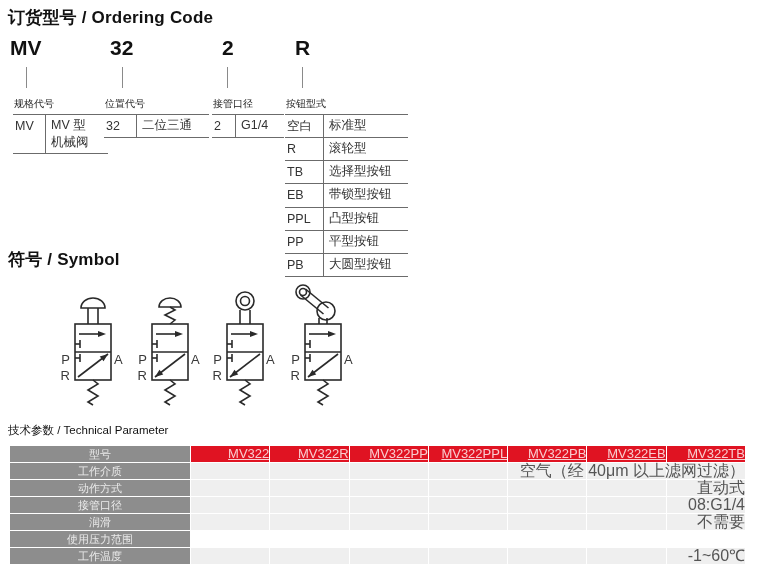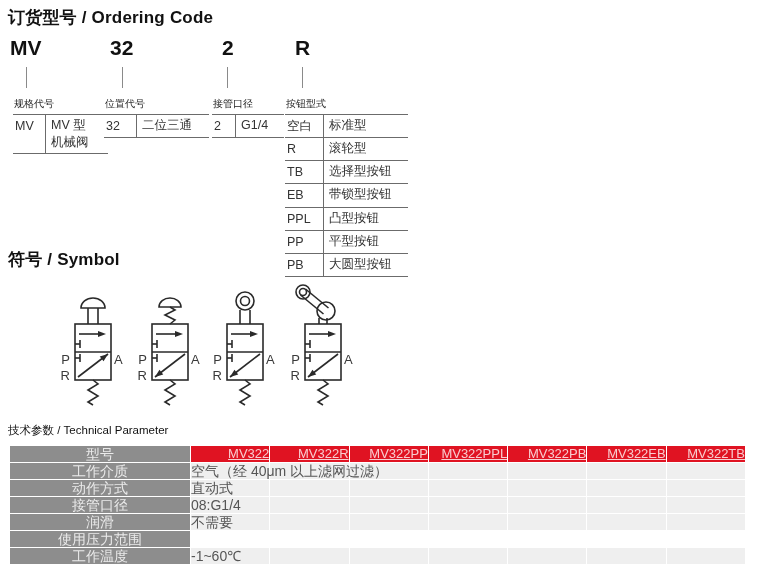--- a/index.html
+++ b/index.html
@@ -25,27 +25,27 @@
   #symbols-svg line, #symbols-svg polyline, #symbols-svg path, #symbols-svg rect, #symbols-svg circle{
     stroke:#2a2a2a;stroke-width:1.6;fill:none;}
   #symbols-svg polygon{fill:#2a2a2a;stroke:none;}
   #symbols-svg text{font-family:"Liberation Sans",sans-serif;font-size:13px;fill:#3a3a3a;stroke:none;}
 
   
   .tech-title{position:absolute;left:8px;top:423px;font-size:11.5px;font-weight:normal;color:#111;}
   #tech-table{position:absolute;left:10px;top:446px;width:735px;}
   .t-row{display:grid;grid-template-columns:180px 1fr;gap:1px;margin-bottom:1px;height:16px;}
   .t-row.header{grid-template-columns:180px repeat(7,1fr);}
-  .t-label{background:var(--gray);color:rgba(255,255,255,.82);font-size:14px;text-align:center;line-height:16px;
+  .t-label{background:var(--gray);color:rgba(255,255,255,.82);font-size:11px;text-align:center;line-height:16px;
     overflow:hidden;white-space:nowrap;}
   .t-model{background:var(--red);color:rgba(255,255,255,.78);font-size:13px;text-align:right;line-height:16px;text-decoration:underline;}
   .t-vals{position:relative;display:grid;grid-template-columns:repeat(7,1fr);gap:1px;}
   .t-sub{background:var(--vbg);}
-  .t-valtext{position:absolute;left:0;top:0;right:0;bottom:0;text-align:left;line-height:16px;
-    font-size:14px;color:#555;}
+  .t-valtext{position:absolute;left:0;top:0;right:0;bottom:0;text-align:right;line-height:16px;
+    font-size:16px;color:#555;}
 </style>
 </head>
 <body>
 
 <div id="page">
 
   <div class="sec-title" style="left:8px;top:6px;">订货型号 / Ordering Code</div>
 
   <span class="code-part" style="left:10px;">MV</span>
   <span class="code-part" style="left:110px;">32</span>

